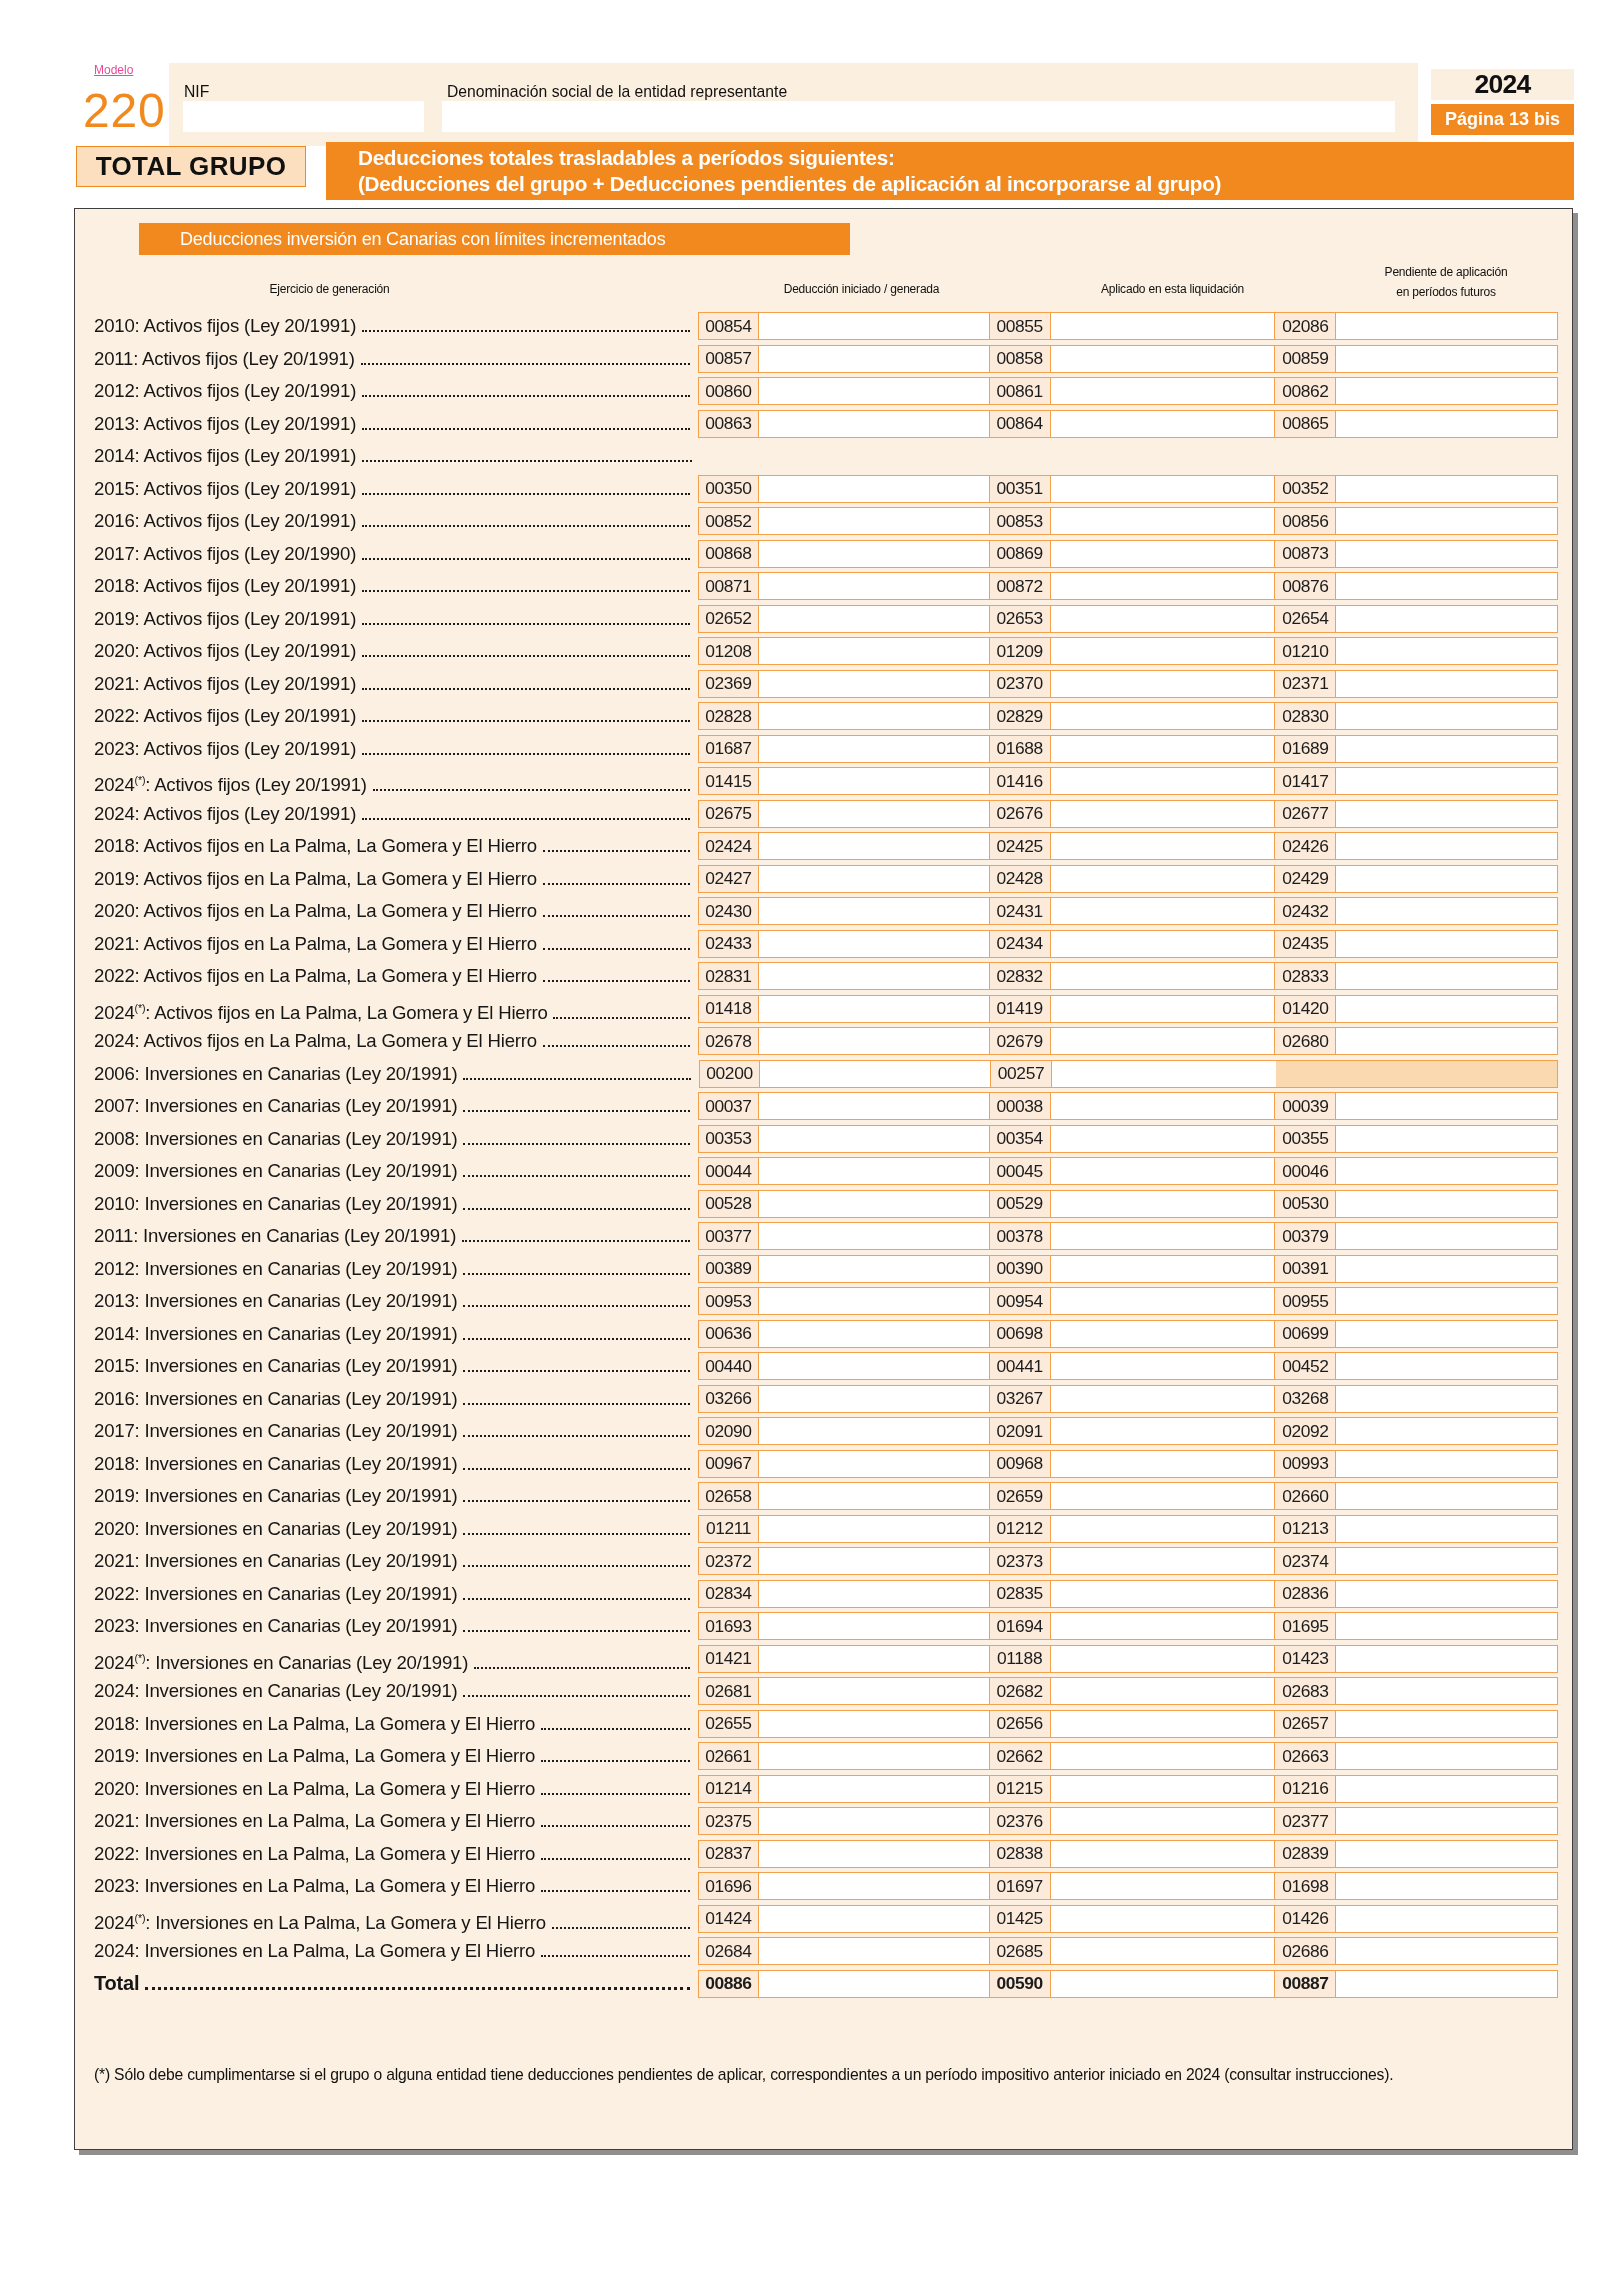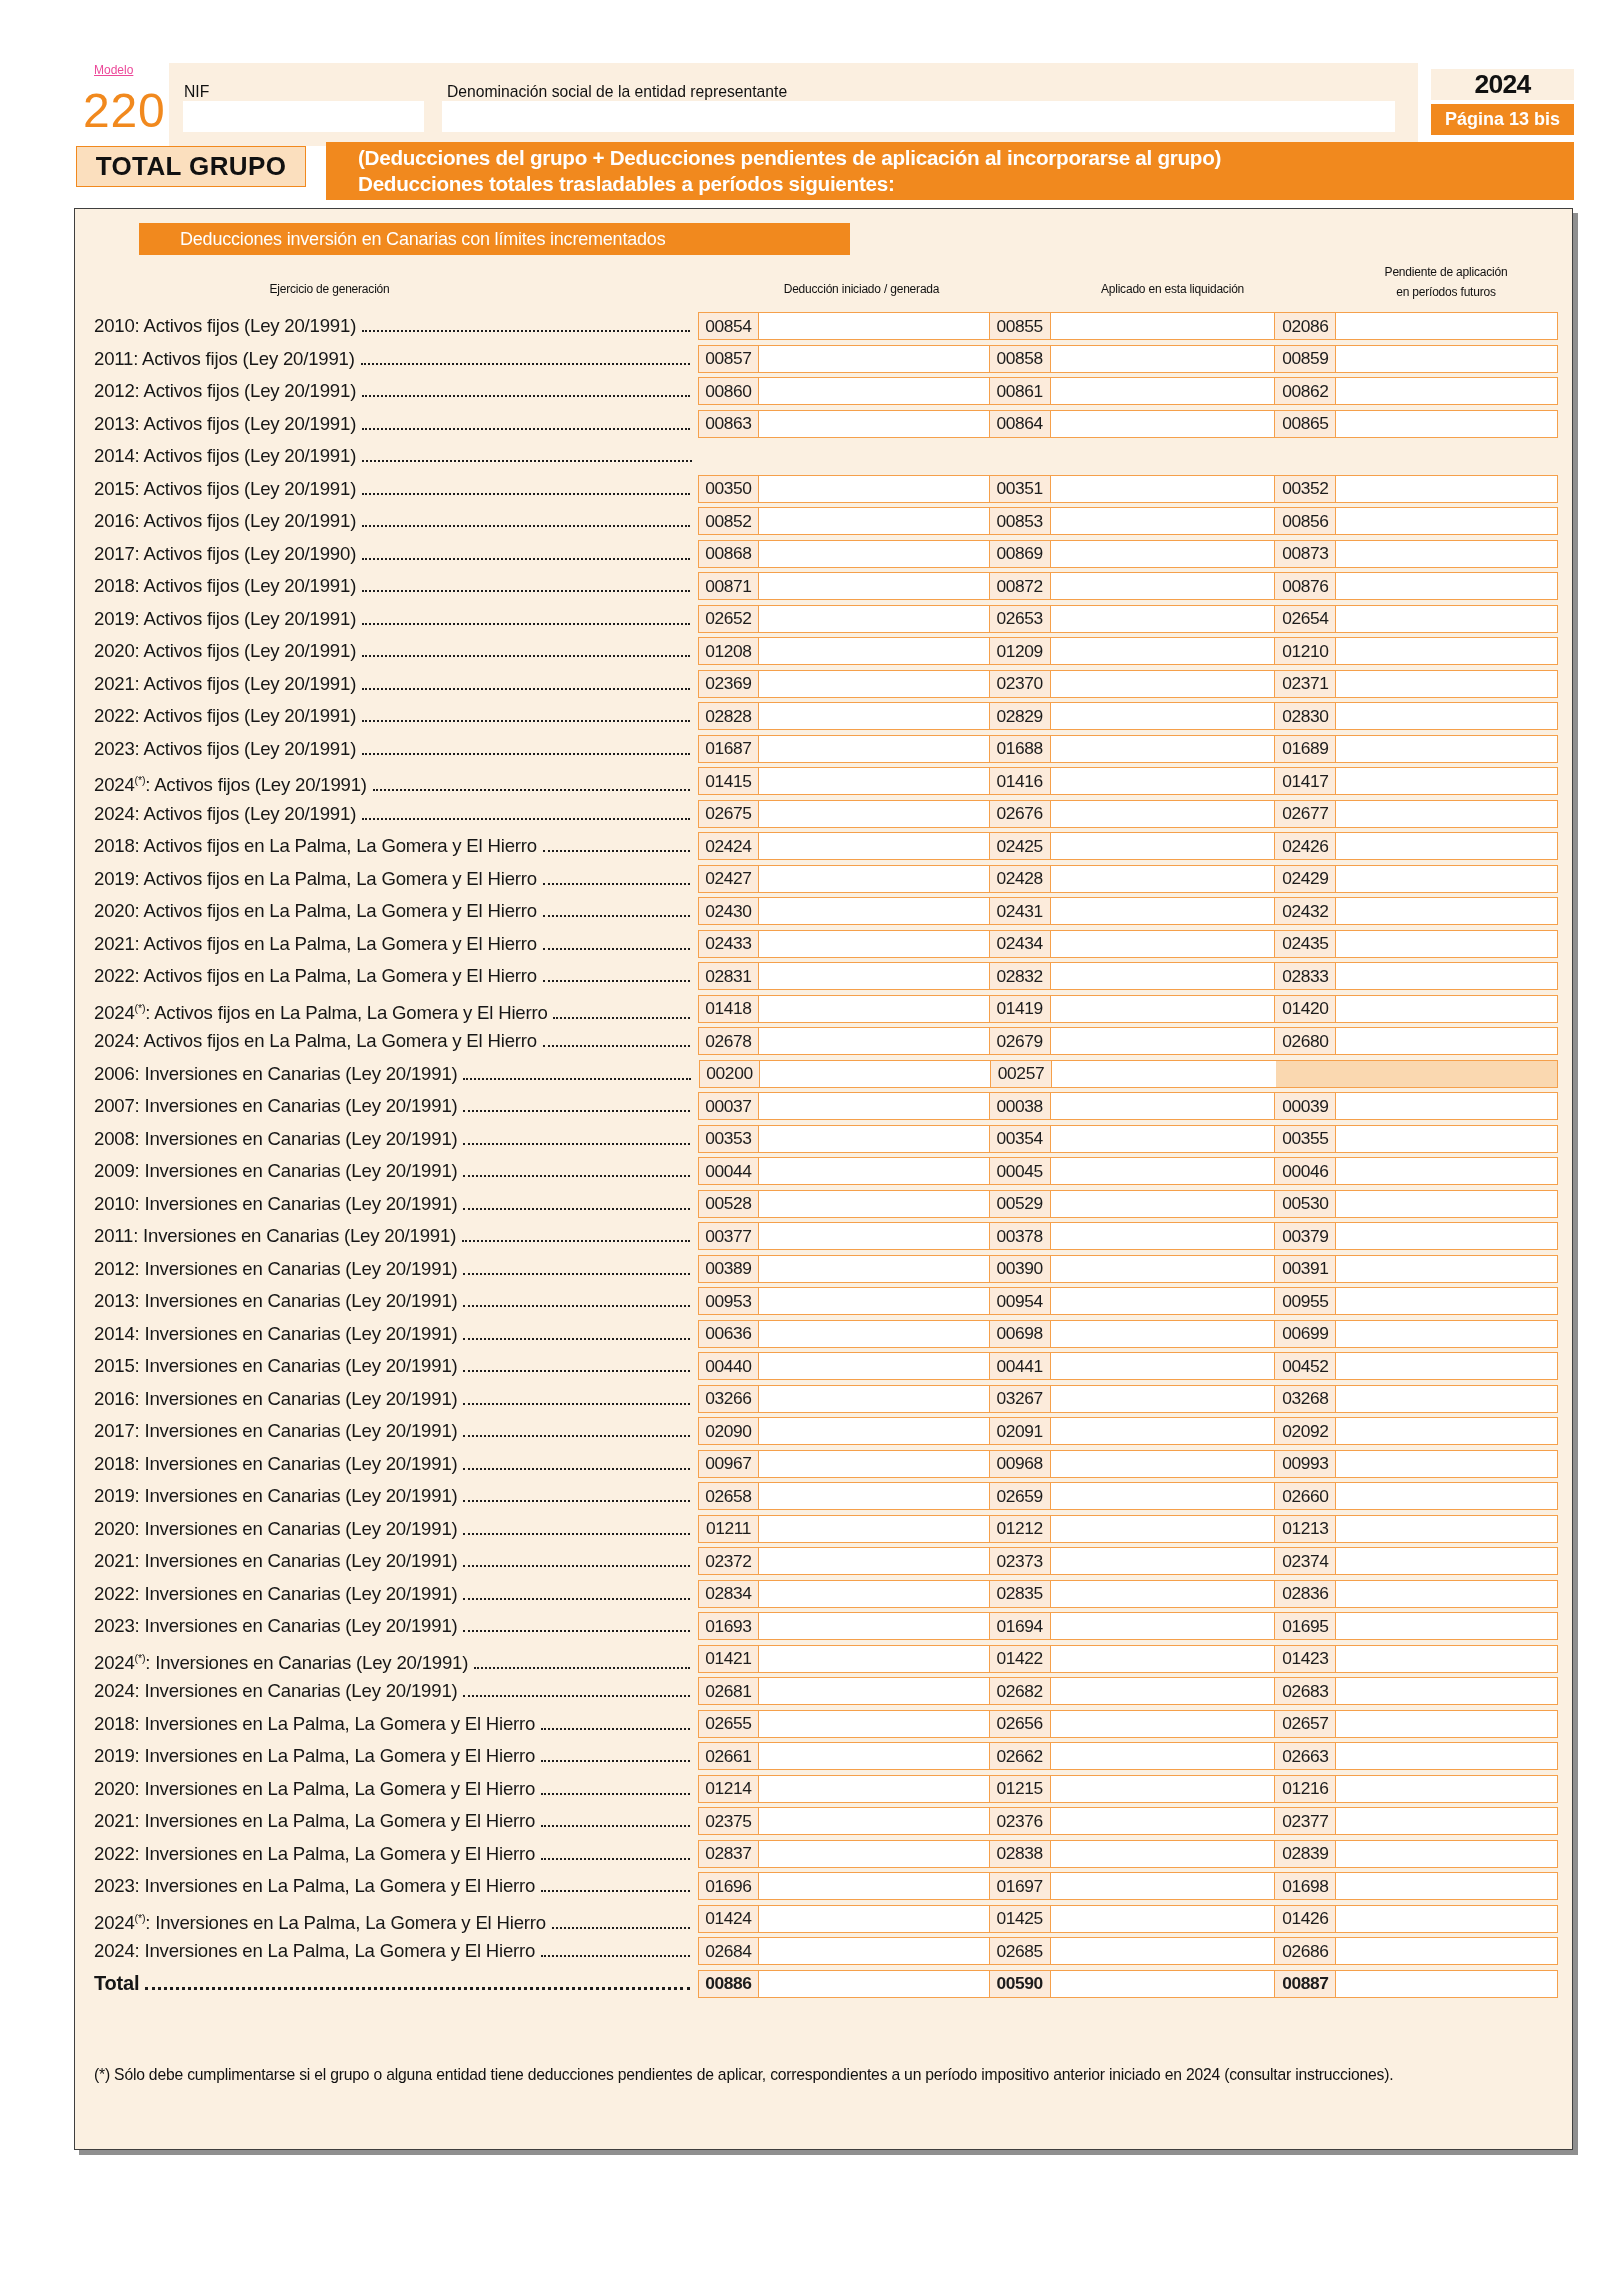--- a/index.html
+++ b/index.html
@@ -72,22 +72,22 @@
 <div class="abs modelo-number">220</div>
 <div class="abs field-label nif-label">NIF</div>
 <div class="abs white-input nif-input"></div>
 <div class="abs field-label denom-label">Denominación social de la entidad representante</div>
 <div class="abs white-input denom-input"></div>
 <div class="abs year-strip"><span>2024</span></div>
 <div class="abs page-badge">Página 13 bis</div>
 
 <div class="abs scope-box">TOTAL GRUPO</div>
 <div class="abs banner">
+  <div>Deducciones totales trasladables a períodos siguientes:</div>
   <div>(Deducciones del grupo + Deducciones pendientes de aplicación al incorporarse al grupo)</div>
-  <div>Deducciones totales trasladables a períodos siguientes:</div>
 </div>
 
 <div class="abs content-box">
   <div class="abs section-bar">Deducciones inversión en Canarias con límites incrementados</div>
   <div class="abs col-head ch-ejercicio">Ejercicio de generación</div>
   <div class="abs col-head ch-col1">Deducción iniciado / generada</div>
   <div class="abs col-head ch-col2">Aplicado en esta liquidación</div>
   <div class="abs col-head ch-col3">
     <div>Pendiente de aplicación</div>
     <div>en períodos futuros</div>
@@ -660,21 +660,21 @@
         </div>
       </div>
       <div class="row">
         <div class="lbl">
           <span class="lbl-text">2024<sup>(*)</sup>: Inversiones en Canarias (Ley 20/1991)</span>
           <span class="dots"></span>
         </div>
         <div class="cells">
           <span class="chip c1">01421</span>
           <span class="inp i1"></span>
-          <span class="chip c2">01422</span>
+          <span class="chip c2">01188</span>
           <span class="inp i2"></span>
           <span class="chip c3">01423</span>
           <span class="inp i3"></span>
         </div>
       </div>
       <div class="row">
         <div class="lbl">
           <span class="lbl-text">2024: Inversiones en Canarias (Ley 20/1991)</span>
           <span class="dots"></span>
         </div>

